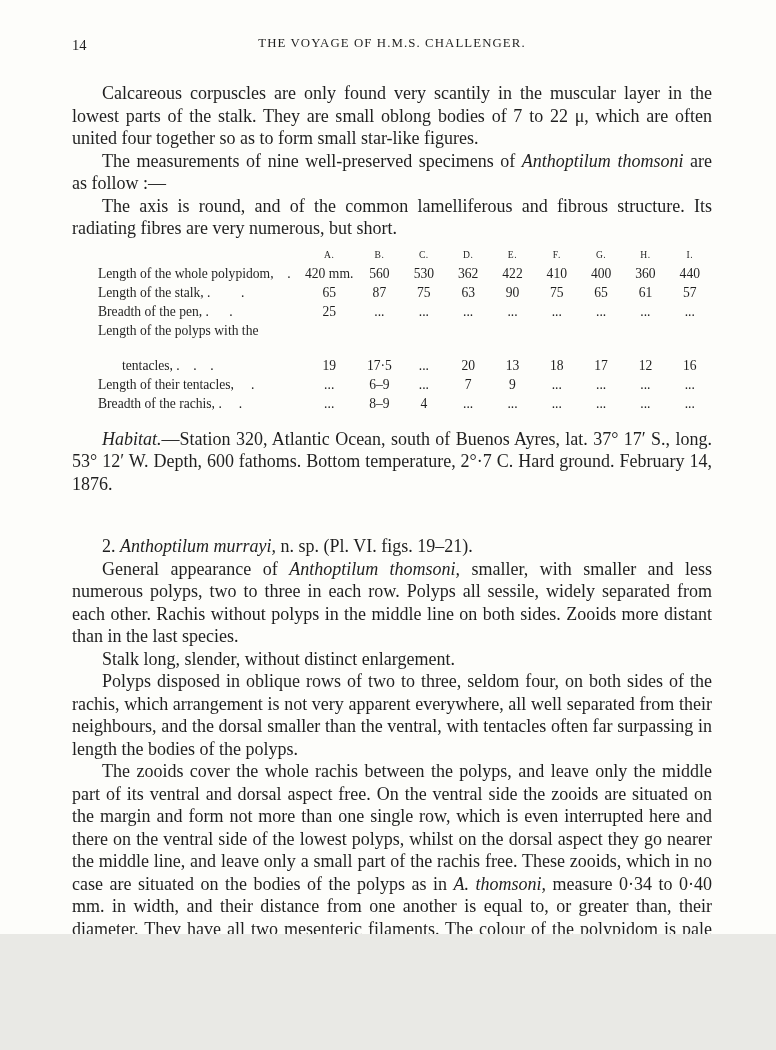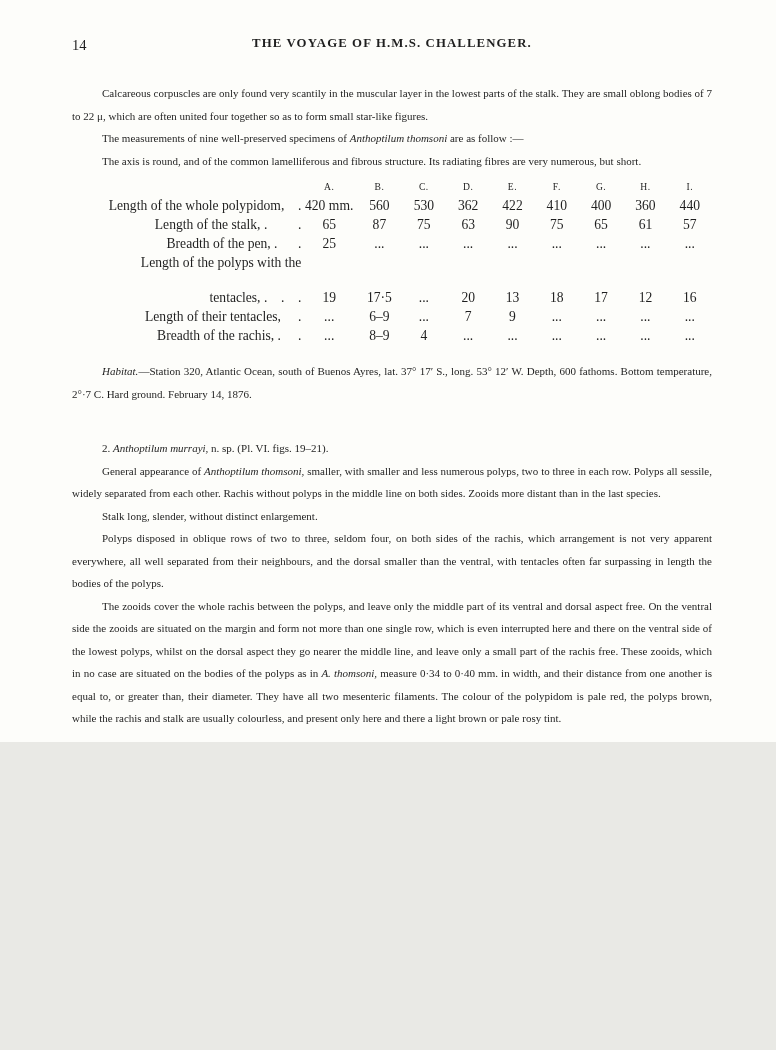--- a/index.html
+++ b/index.html
@@ -1,50 +1,50 @@
 <!DOCTYPE html>
 <html style="--paper: #fdfdfa; --ink: #1f1f1f;"><head>
 <meta charset="utf-8">
 <style>
   * { box-sizing: border-box; }
   html, body { margin: 0; padding: 0; background: #e9e9e5; }
   .page {
-    width: 776px; height: 742px; overflow: hidden;
+    width: 776px; height: 934px; overflow: hidden;
     background: var(--paper, #fdfdfa);
     color: var(--ink, #1f1f1f);
     font-family: "Liberation Serif", "DejaVu Serif", serif;
     padding: 36px 64px 20px 72px;
     position: relative;
   }
   .running-head { position: relative; height: 20px; margin-bottom: 26px; }
   .page-num { position: absolute; left: 0; top: 1px; font-size: 14.5px; }
   .head-title {
     display: block; text-align: center;
-    font-size: 12.8px; letter-spacing: 1.1px; font-weight: 700;
+    font-size: 12.8px; letter-spacing: 1.1px; font-weight: 400;
   }
   .para {
     margin: 0; text-indent: 30px; text-align: justify;
-    font-size: 11px; line-height: 22.5px;
+    font-size: 18px; line-height: 22.5px;
   }
   .para i { font-style: italic; }
-  .species { margin-top: 32px; }
+  .species { margin-top: 40px; }
   .habitat { margin-top: 12px; }
   table.meas {
     border-collapse: collapse; table-layout: fixed;
     margin: 9px 0 15px 26px; font-size: 13.6px;
   }
   .meas th.col {
     font-weight: normal; font-size: 9.6px; letter-spacing: 0.5px;
     text-align: center; padding: 0 0 4px 0; vertical-align: bottom;
   }
   .meas th.lbl { width: 212px; }
   .meas tr > *:nth-child(2) { width: 58px; }
   .meas td, .meas th { padding: 0; }
   .meas td { line-height: 19px; }
-  .meas td.lbl { text-align: right; vertical-align: bottom; }
+  .meas td.lbl { text-align: left; vertical-align: bottom; }
   .meas td.val { width: 46px; text-align: center; vertical-align: bottom; }
   .meas .cont { padding-left: 24px; margin-top: 16px; }
 </style>
 </head>
 <body>
 
 <div class="page">
   <div class="running-head">
     <span class="page-num">14</span>
     <span class="head-title">THE VOYAGE OF H.M.S. CHALLENGER.</span>

